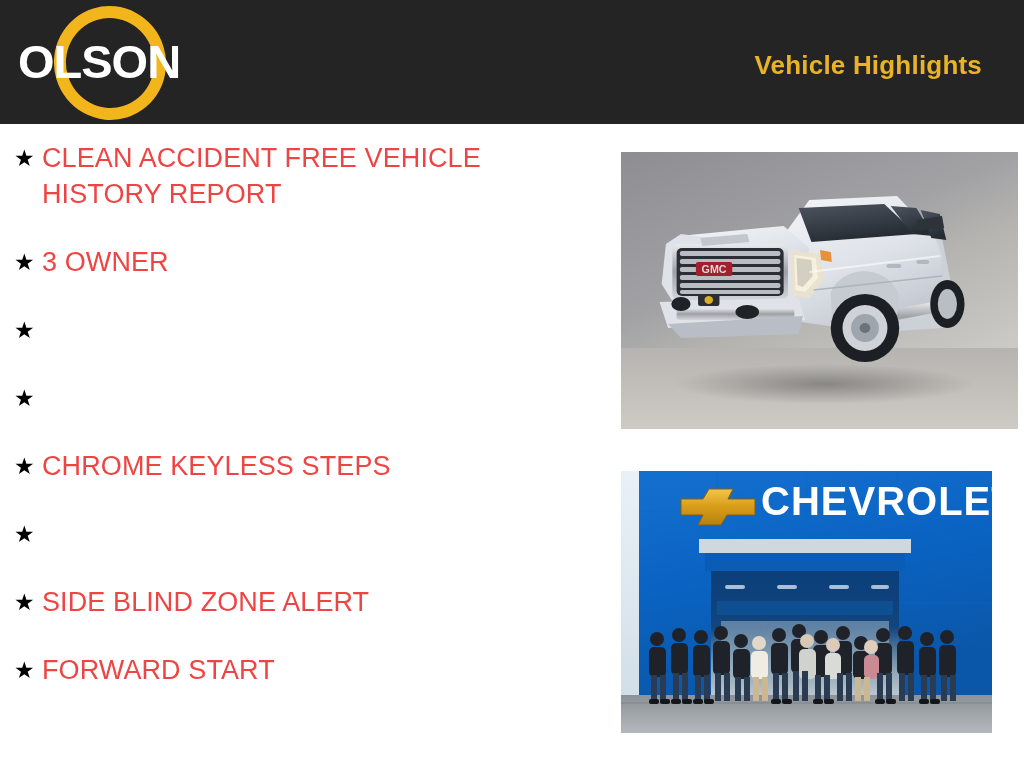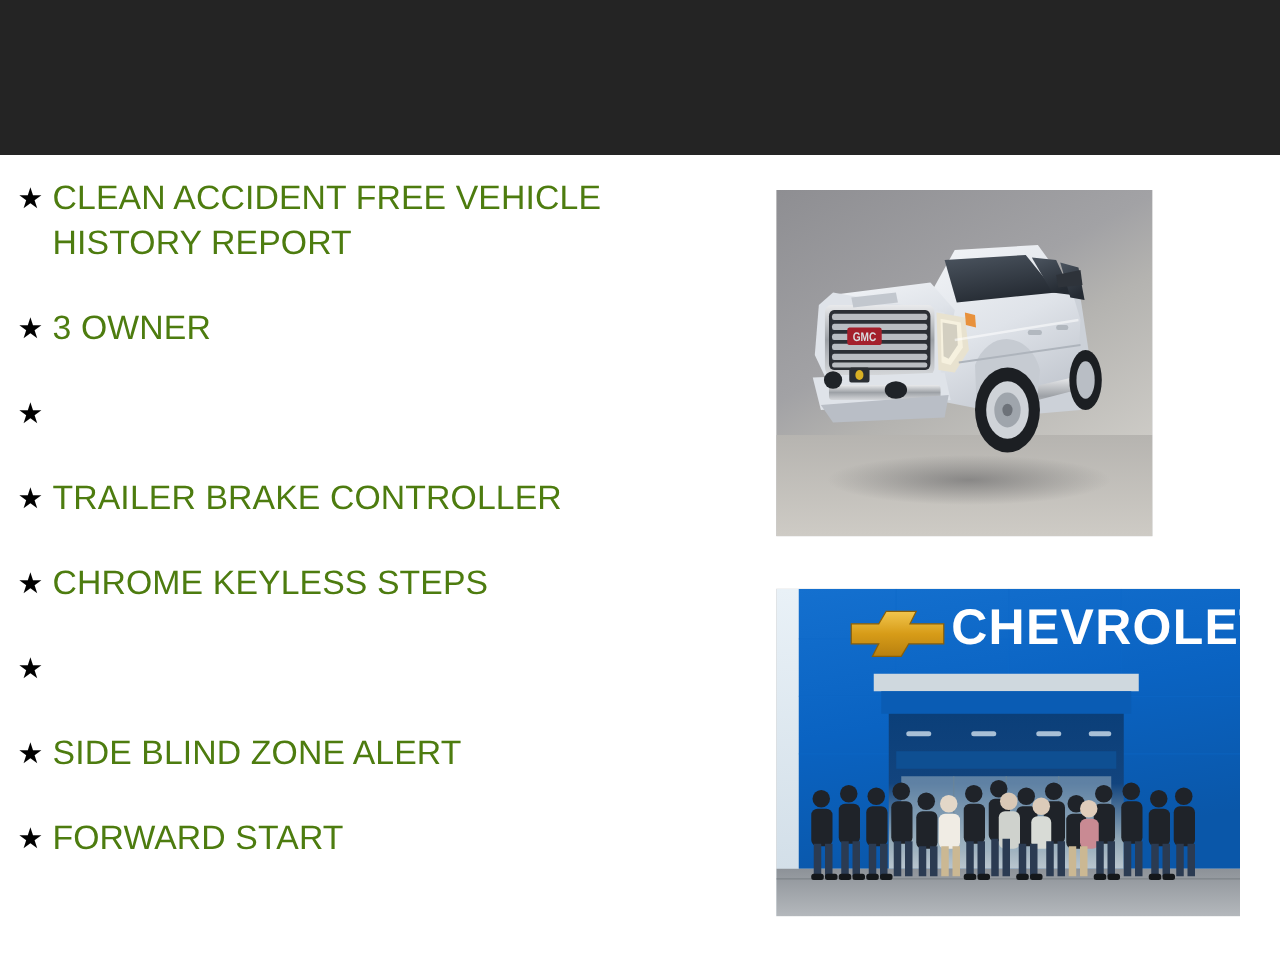--- a/index.html
+++ b/index.html
@@ -106,56 +106,61 @@
     line-height: 36px;
     color: #000000;
     text-align: left;
   }
 
   .highlight-text {
     flex: 1 1 auto;
     font-family: "Liberation Sans", sans-serif;
     font-size: 27px;
     line-height: 36px;
-    color: #4d7c0f;
+    color: #ef4444;
     letter-spacing: 0.1px;
     max-width: 500px;
   }
 
   
   .photo {
     position: absolute;
     overflow: hidden;
     background: #cfcfcf;
   }
 
   .photo-vehicle {
     left: 621px;
     top: 152px;
-    width: 301px;
+    width: 397px;
     height: 277px;
   }
 
   .photo-dealership {
     left: 621px;
     top: 471px;
     width: 371px;
     height: 262px;
   }
 
   .photo svg { display: block; width: 100%; height: 100%; }
 </style>
 </head>
 <body>
 
 <div class="page">
 
   <div class="header">
 
-
+    <div class="brand-logo">
+      <div class="logo-ring"></div>
+      <div class="logo-wordmark">OLSON</div>
+    </div>
+
+    <div class="header-title">Vehicle Highlights</div>
   </div>
 
   <div class="content">
 
     <ul class="highlights-list">
 
       <li class="highlight-item">
         <span class="bullet-star">★</span>
         <span class="highlight-text">CLEAN ACCIDENT FREE VEHICLE HISTORY REPORT</span>
       </li>
@@ -164,21 +169,20 @@
         <span class="bullet-star">★</span>
         <span class="highlight-text">3 OWNER</span>
       </li>
 
       <li class="highlight-item">
         <span class="bullet-star">★</span>
       </li>
 
       <li class="highlight-item">
         <span class="bullet-star">★</span>
-        <span class="highlight-text">TRAILER BRAKE CONTROLLER</span>
       </li>
 
       <li class="highlight-item">
         <span class="bullet-star">★</span>
         <span class="highlight-text">CHROME KEYLESS STEPS</span>
       </li>
 
       <li class="highlight-item">
         <span class="bullet-star">★</span>
       </li>

